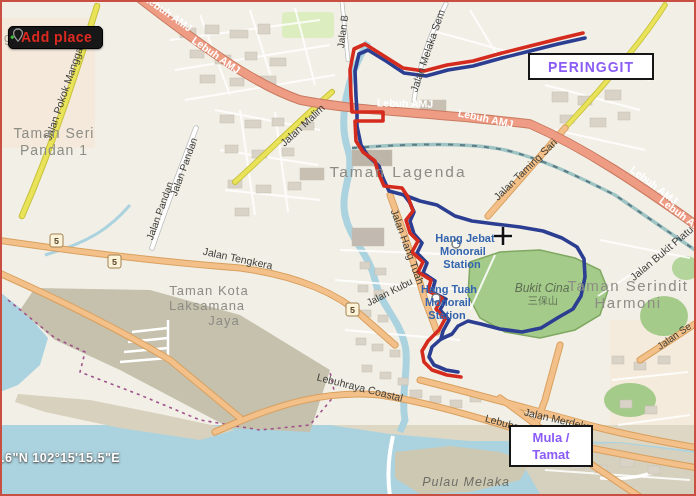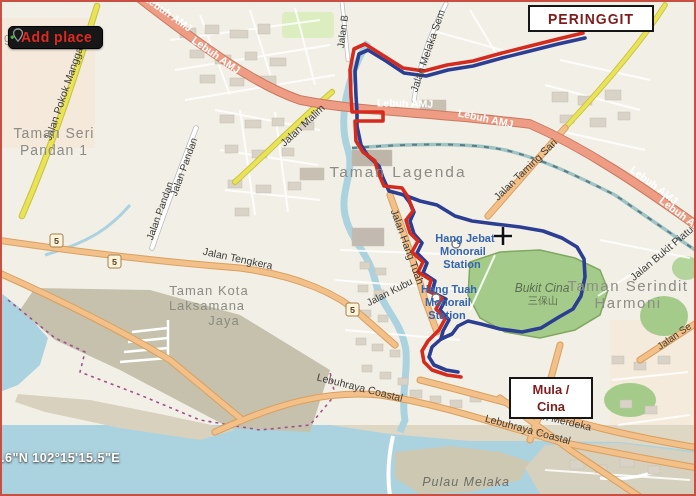--- a/index.html
+++ b/index.html
@@ -6,21 +6,21 @@
   .stage{position:relative;width:696px;height:496px;overflow:hidden;
          font-family:"Liberation Sans",sans-serif;background:#f2efe7;}
   .stage svg{position:absolute;left:0;top:0;font-family:"Liberation Sans",sans-serif;}
   .frame{position:absolute;inset:0;border:2px solid #c94f43;pointer-events:none;z-index:40;}
   .add-place{position:absolute;left:8px;top:26px;z-index:30;display:flex;align-items:center;gap:6px;
              background:#171717;border:1px solid #000;border-radius:5px;padding:2px 10px 3px 6px;
              cursor:pointer;box-shadow:0 1px 2px rgba(0,0,0,.4);}
   .add-place .lbl{color:#dd2a20;font-weight:bold;font-size:14px;letter-spacing:.5px;}
   .marker-box{position:absolute;z-index:25;background:#fff;border:2px solid #161616;
               display:flex;flex-direction:column;align-items:center;justify-content:center;
-              color:#7f1d1d;font-weight:bold;text-align:center;}
+              color:#8b5cf6;font-weight:bold;text-align:center;margin-top:48px;}
   .peringgit{left:528px;top:5px;width:122px;height:23px;font-size:14px;letter-spacing:1px;}
   .mula{left:509px;top:377px;width:80px;height:38px;font-size:13px;line-height:17px;}
   .coords{position:absolute;left:1px;top:451px;z-index:25;color:#fff;font-weight:bold;font-size:12.5px;
           letter-spacing:.5px;text-shadow:0 1px 2px rgba(70,70,70,.95),0 0 3px rgba(90,90,90,.8);}
   .map-label{fill:#8d8d85;}
 </style>
 </head>
 <body>
 
 <div class="stage">
@@ -270,19 +270,19 @@
   </span>
   <span class="lbl">Add place</span>
 </button>
 
 <div class="marker-box peringgit">
   <span>PERINGGIT</span>
 </div>
 
 <div class="marker-box mula">
   <span>Mula /</span>
-  <span>Cina</span>
+  <span>Tamat</span>
 </div>
 
 <div class="coords">.6"N 102°15'15.5"E</div>
 
 <div class="frame"></div>
 </div>
 
 </body></html>

